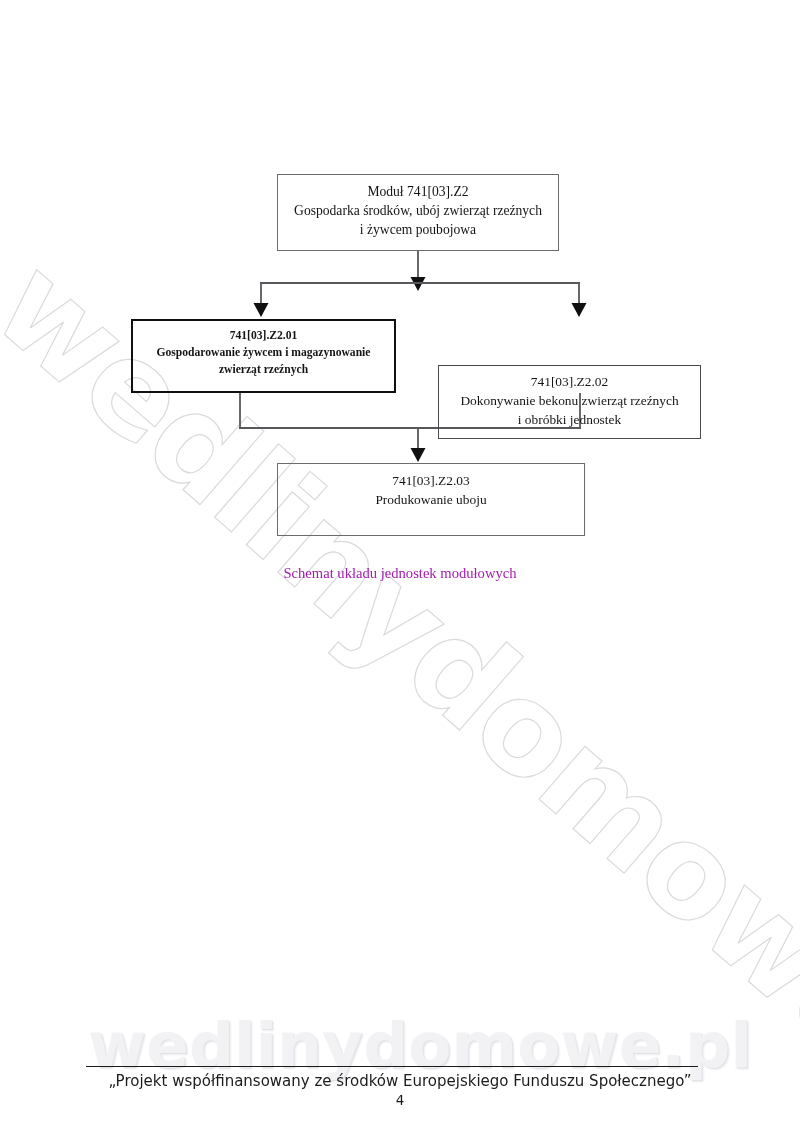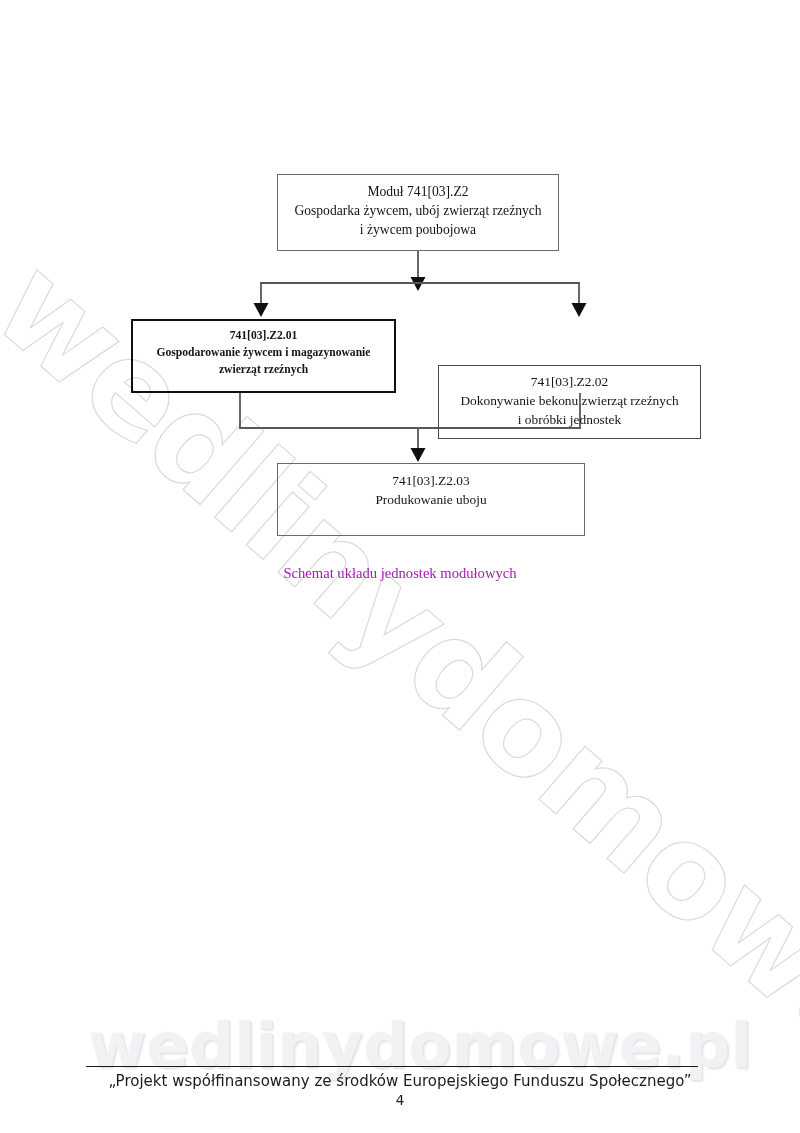--- a/index.html
+++ b/index.html
@@ -220,21 +220,21 @@
     <line x1="239" y1="428" x2="581" y2="428" stroke="#58585c" stroke-width="1.8"></line>
 
     <line x1="418" y1="428" x2="418" y2="452" stroke="#58585c" stroke-width="1.8"></line>
     <polygon points="410.5,448 425.5,448 418,462" fill="#101010"></polygon>
   </svg>
 
   <div class="diagram">
 
     <div class="node" id="node-module">
       <span class="line">Moduł 741[03].Z2</span>
-      <span class="line">Gospodarka żywcem, ubój zwierząt rzeźnych</span>
+      <span class="line">Gospodarka środków, ubój zwierząt rzeźnych</span>
       <span class="line">i żywcem poubojowa</span>
     </div>
 
     <div class="node" id="node-unit-01">
       <span class="line">741[03].Z2.01</span>
       <span class="line">Gospodarowanie żywcem i magazynowanie</span>
       <span class="line">zwierząt rzeźnych</span>
     </div>
 
     <div class="node" id="node-unit-02">

